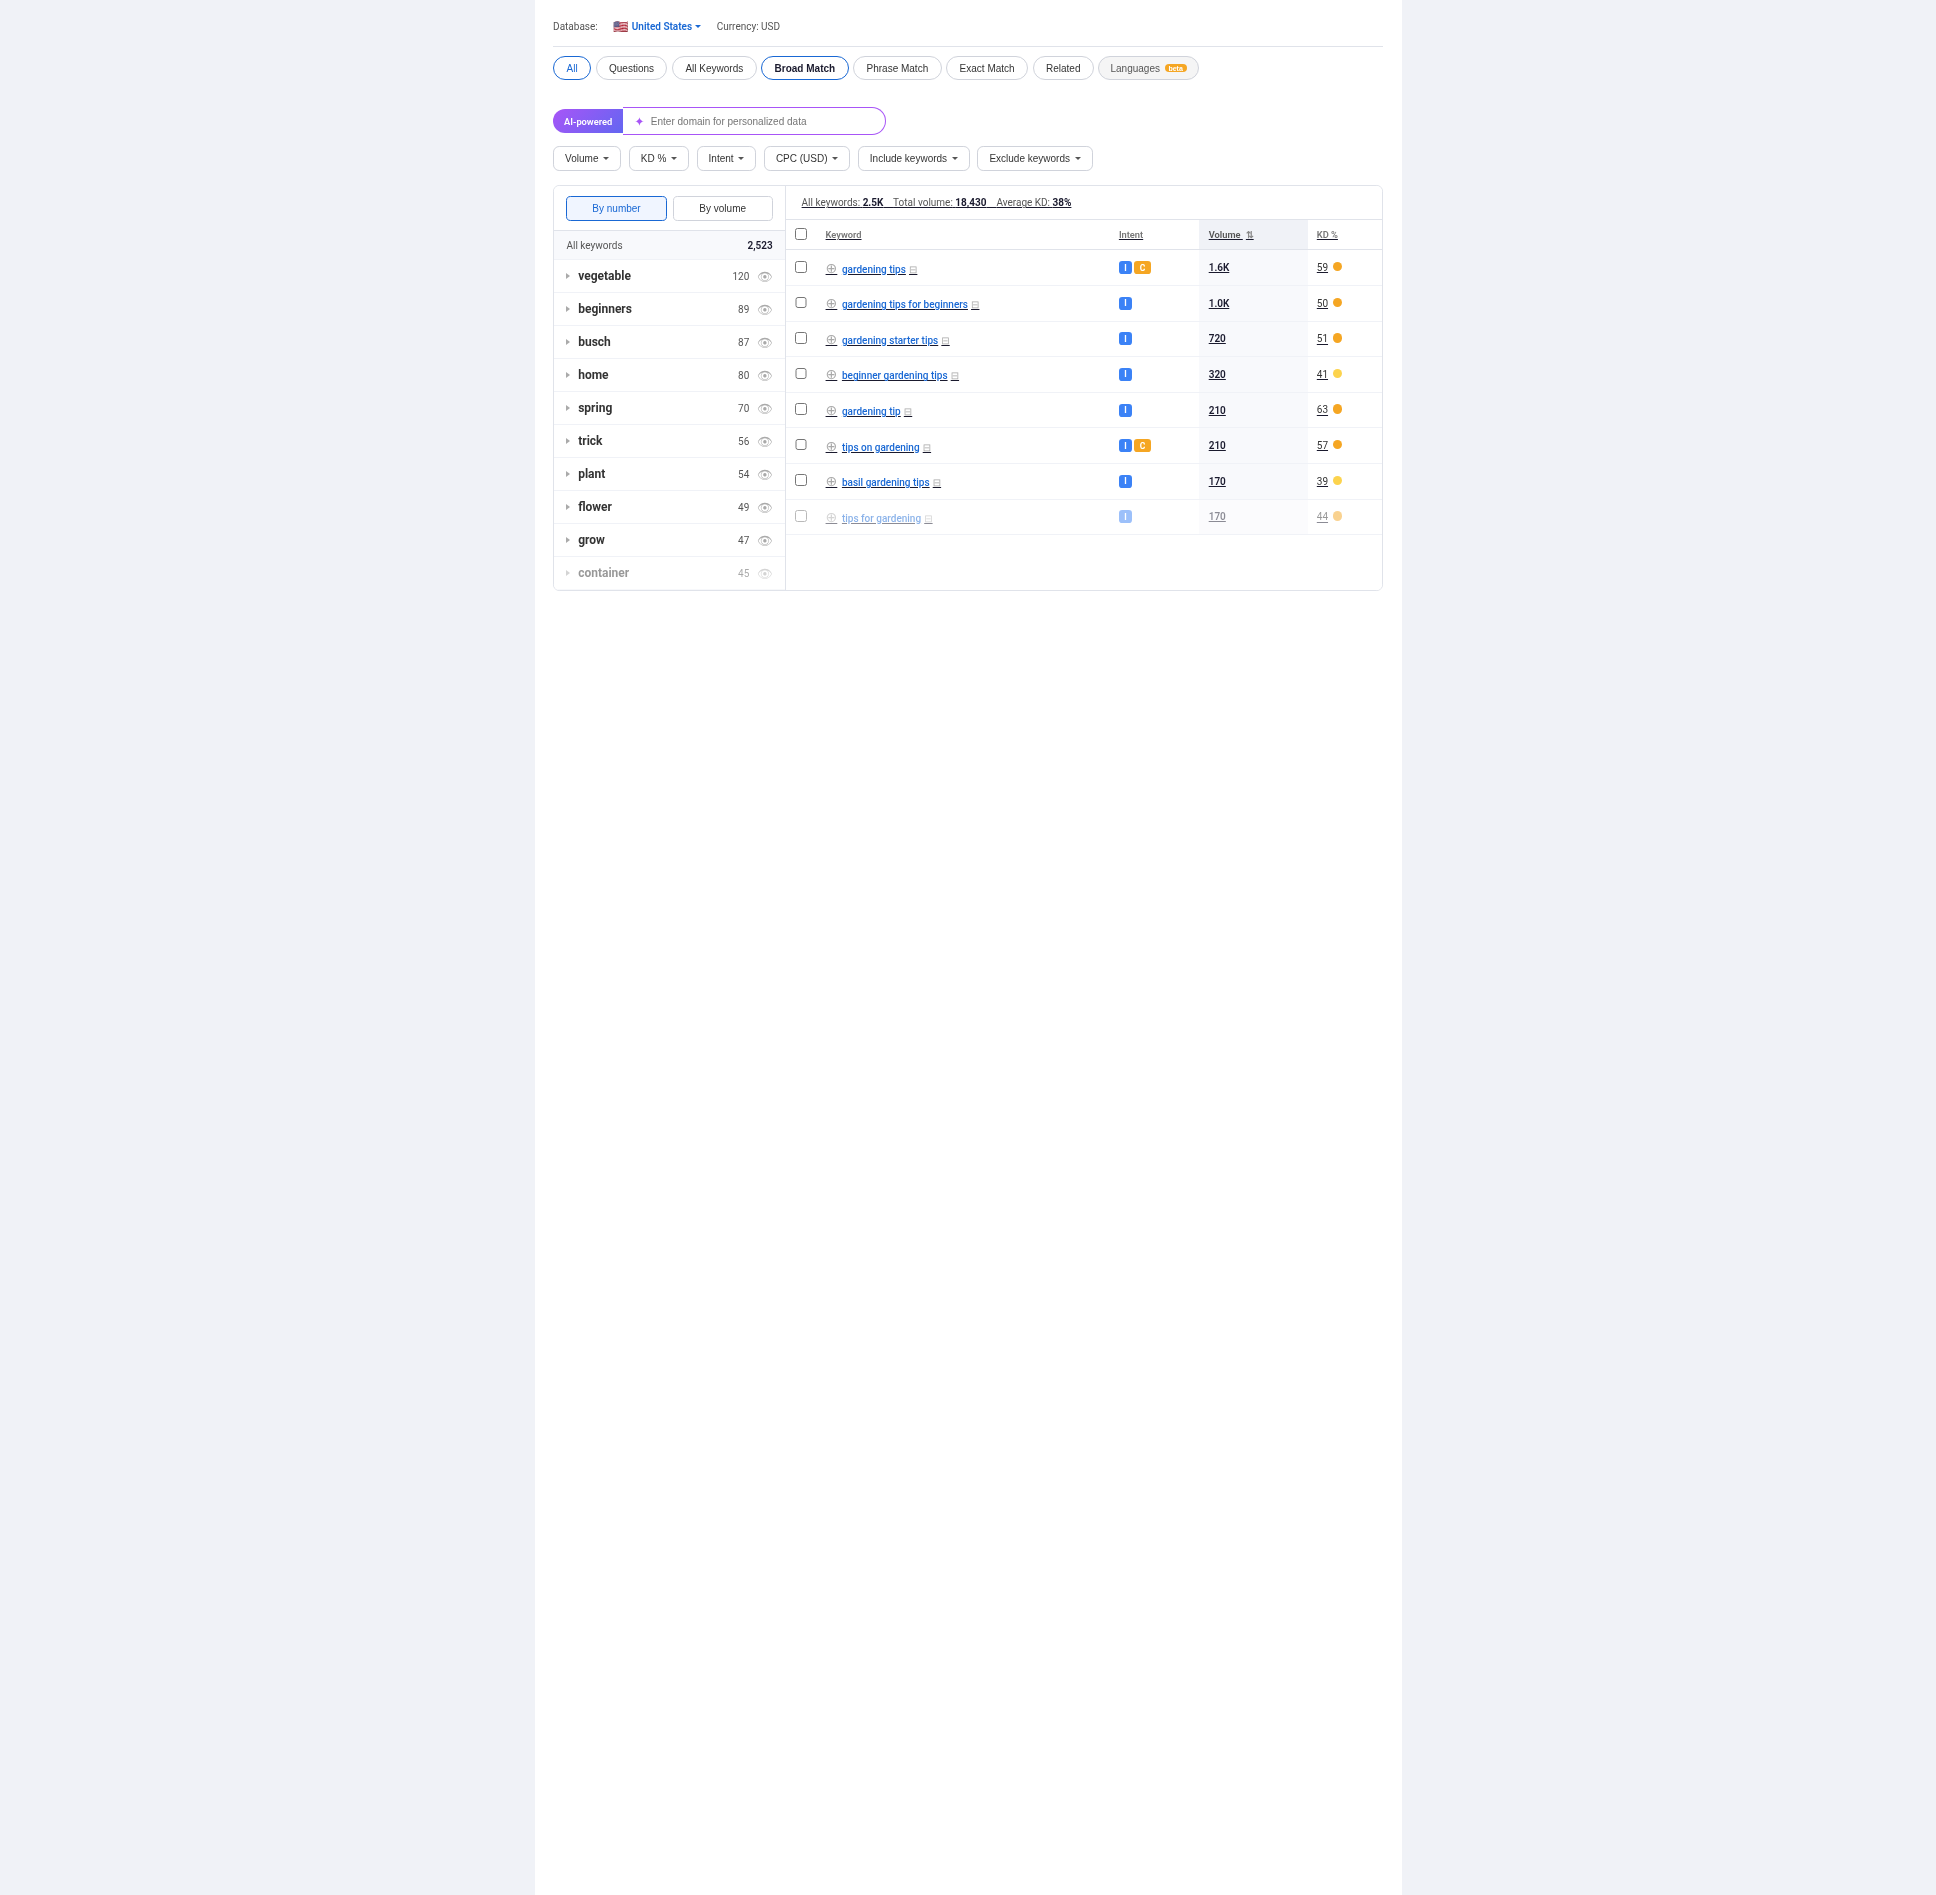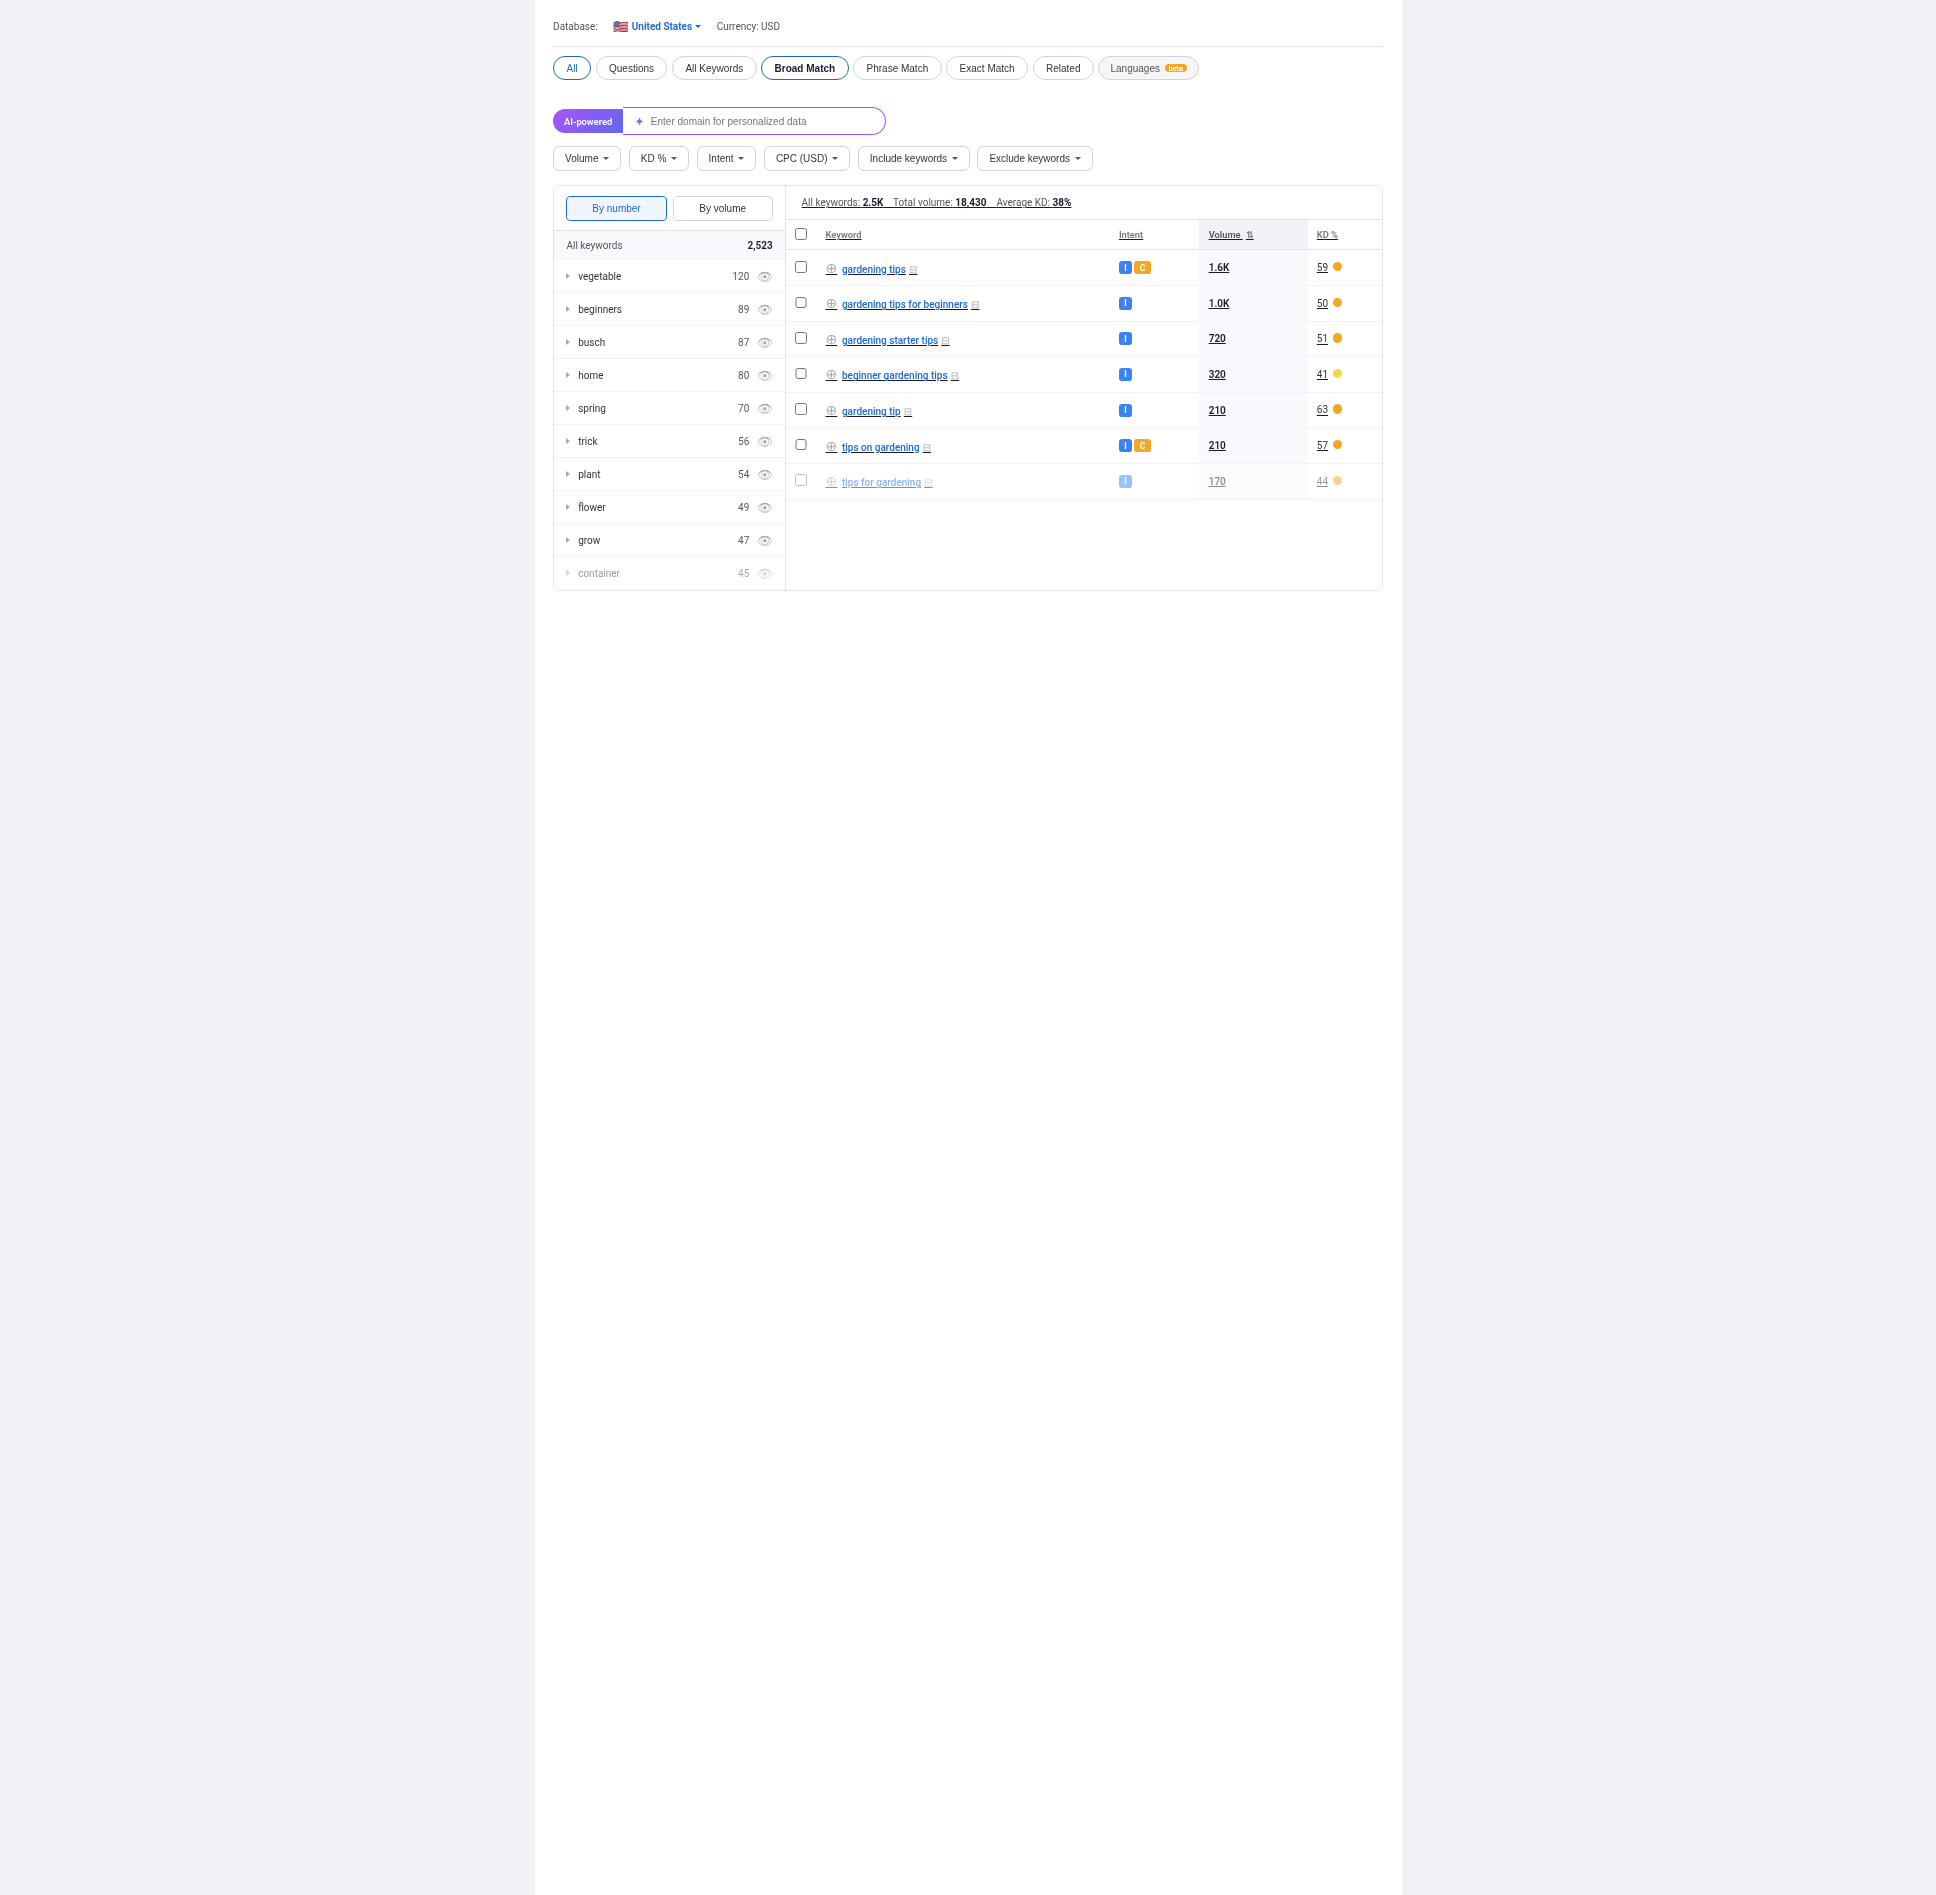--- a/index.html
+++ b/index.html
@@ -233,22 +233,23 @@
     }
     .chevron-right {
       width: 0; height: 0;
       border-top: 3.9px solid transparent;
       border-bottom: 3.9px solid transparent;
       border-left: 4.6px solid #aaa;
       margin-right: 7.7px;
     }
     .sidebar-item-label {
       flex: 1;
-      font-size: 10px;
+      font-size: 12px;
       color: #333;
+      font-weight: bold;
     }
     .sidebar-item-count {
       font-size: 10px;
       color: #555;
       margin-right: 7.7px;
     }
     .eye-icon {
       color: #aaa;
       font-size: 12.4px;
       cursor: pointer;
@@ -547,20 +548,27 @@
               <td class="volume-col">210</td>
               <td><span>63</span><span class="kd-dot kd-orange"></span></td>
             </tr>
             <tr>
               <td class="checkbox-col"><input type="checkbox" style=""></td>
               <td><span class="add-icon">⊕</span><a class="keyword-link">tips on gardening</a><span class="table-icon">⊟</span></td>
               <td><span class="intent-badge badge-i">I</span><span class="intent-badge badge-c">C</span></td>
               <td class="volume-col">210</td>
               <td><span>57</span><span class="kd-dot kd-orange"></span></td>
             </tr>
+            <tr>
+              <td class="checkbox-col"><input type="checkbox" style=""></td>
+              <td><span class="add-icon">⊕</span><a class="keyword-link">basil gardening tips</a><span class="table-icon">⊟</span></td>
+              <td><span class="intent-badge badge-i">I</span></td>
+              <td class="volume-col">170</td>
+              <td><span>39</span><span class="kd-dot kd-yellow"></span></td>
+            </tr>
             <tr style="opacity: 0.5;">
               <td class="checkbox-col"><input type="checkbox" style=""></td>
               <td><span class="add-icon">⊕</span><a class="keyword-link">tips for gardening</a><span class="table-icon">⊟</span></td>
               <td><span class="intent-badge badge-i">I</span></td>
               <td class="volume-col">170</td>
               <td><span>44</span><span class="kd-dot kd-orange"></span></td>
             </tr>
           </tbody>
       </table>
     </div>

